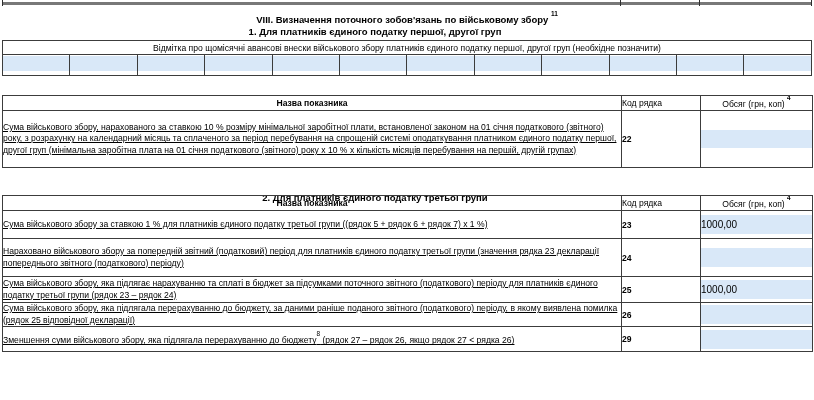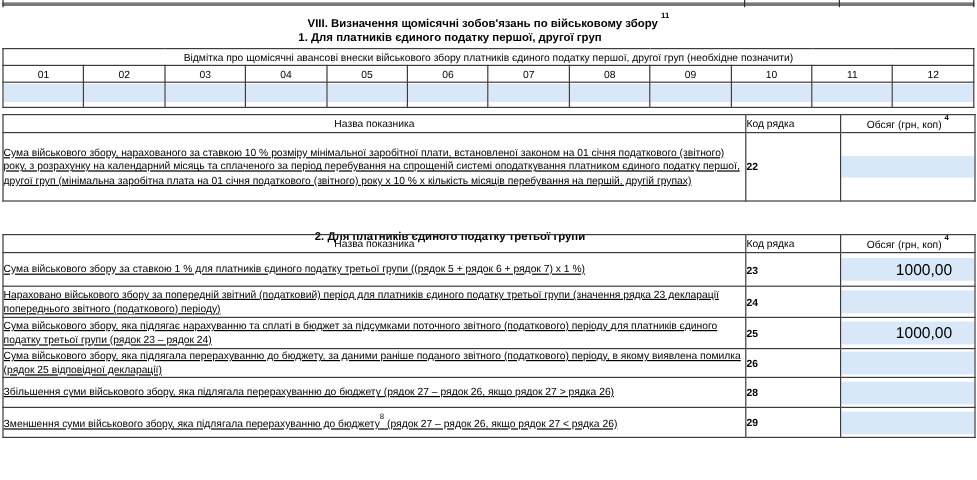--- a/index.html
+++ b/index.html
@@ -32,65 +32,51 @@
   
   .months{top:40px;}
   .months .mcap{height:13px;text-align:center;}
   .months .mnum td{height:13px;text-align:center;}
   .months .minput td{height:20px;vertical-align:top;}
   .mbox{height:15px;margin-top:1px;background:var(--input-bg,#d9e8f8);}
 
   
   .t1{top:95px;}
   .t2{top:195px;}
-  td.hname{height:14px;text-align:center;}
+  td.hname{height:14px;text-align:center;font-weight:bold;}
   td.hcode{height:14px;text-align:left;padding-left:5px;}
   td.hval{height:14px;text-align:center;}
   td.name{text-align:left;padding:1px 3px 1px 2px;line-height:11.5px;text-decoration:underline;}
   td.code{font-weight:bold;font-size:9px;}
   td.val{padding:0 1px;}
   .inputbox{height:19px;line-height:19px;background:var(--input-bg,#d9e8f8);
-            text-align:center;padding-right:2px;font-size:13px;padding-left:29px;}
+            text-align:left;padding-right:2px;font-size:10px;}
   .r22 .inputbox{height:18px;line-height:18px;}
 </style>
 </head>
 <body>
 
 <div class="page">
 
   <div class="topstrip">
     <div class="hbar"></div>
     <i class="v" style="left:0"></i>
     <i class="v" style="left:618px"></i>
     <i class="v" style="left:697px"></i>
     <i class="v" style="left:809px"></i>
   </div>
 
-  <div class="title"><span>VIII. Визначення щомісячні зобов'язань по військовому збору</span> <sup>11</sup></div>
+  <div class="title"><span>VIII. Визначення поточного зобов'язань по військовому збору</span> <sup>11</sup></div>
   <div class="subtitle s1">1. Для платників єдиного податку першої, другої груп</div>
 
   <table class="tbl months">
     <tbody>
         <tr>
       <td colspan="12" class="mcap">Відмітка про щомісячні авансові внески військового збору платників єдиного податку першої, другої груп (необхідне позначити)</td>
     </tr>
-    <tr class="mnum">
-          <td>01</td>
-          <td>02</td>
-          <td>03</td>
-          <td>04</td>
-          <td>05</td>
-          <td>06</td>
-          <td>07</td>
-          <td>08</td>
-          <td>09</td>
-          <td>10</td>
-          <td>11</td>
-          <td>12</td>
-        </tr>
     <tr class="minput">
           <td>
             <div class="mbox"></div>
           </td>
           <td>
             <div class="mbox"></div>
           </td>
           <td>
             <div class="mbox"></div>
           </td>
@@ -161,21 +147,21 @@
       <td class="hcode">Код рядка</td>
       <td class="hval"><span>Обсяг (грн, коп)</span> <sup>4</sup></td>
     </tr>
     <tr style="height:28px">
       <td class="name"><span>Сума військового збору за ставкою 1 % для платників єдиного податку третьої групи ((рядок 5 + рядок 6 + рядок 7) х 1 %)</span></td>
       <td class="code">23</td>
       <td class="val">
             <div class="inputbox"><span>1000,00</span></div>
           </td>
     </tr>
-    <tr style="height:26px">
+    <tr style="height:38px">
       <td class="name"><span>Нараховано військового збору за попередній звітний (податковий) період для платників єдиного податку третьої групи (значення рядка 23 декларації  попереднього звітного (податкового) періоду)</span></td>
       <td class="code">24</td>
       <td class="val">
             <div class="inputbox"><span></span></div>
           </td>
     </tr>
     <tr style="height:26px">
       <td class="name"><span>Сума військового збору, яка підлягає нарахуванню та сплаті в бюджет за підсумками поточного звітного (податкового) періоду для платників єдиного податку третьої групи (рядок 23 – рядок 24)</span></td>
       <td class="code">25</td>
       <td class="val">
@@ -183,27 +169,20 @@
           </td>
     </tr>
     <tr style="height:24px">
       <td class="name"><span>Сума військового збору, яка підлягала перерахуванню до бюджету, за даними раніше поданого звітного (податкового) періоду, в якому виявлена помилка (рядок 25 відповідної декларації)</span></td>
       <td class="code">26</td>
       <td class="val">
             <div class="inputbox"><span></span></div>
           </td>
     </tr>
     <tr style="height:25px">
-      <td class="name"><span>Збільшення суми військового збору, яка підлягала перерахуванню до бюджету (рядок 27 – рядок 26,  якщо рядок 27 &gt; рядка 26)</span></td>
-      <td class="code">28</td>
-      <td class="val">
-            <div class="inputbox"><span></span></div>
-          </td>
-    </tr>
-    <tr style="height:25px">
       <td class="name"><span>Зменшення суми військового збору, яка підлягала перерахуванню до бюджету</span><sup>8</sup><span> (рядок 27 – рядок 26, якщо рядок 27 &lt; рядка 26)</span></td>
       <td class="code">29</td>
       <td class="val">
             <div class="inputbox"><span></span></div>
           </td>
     </tr>
   </tbody>
     </table>
 
 </div>

